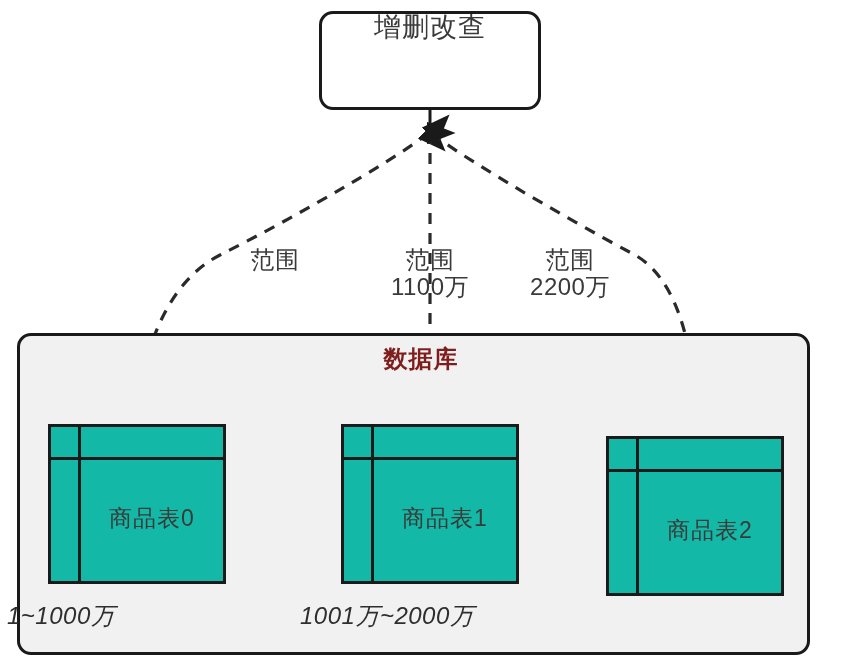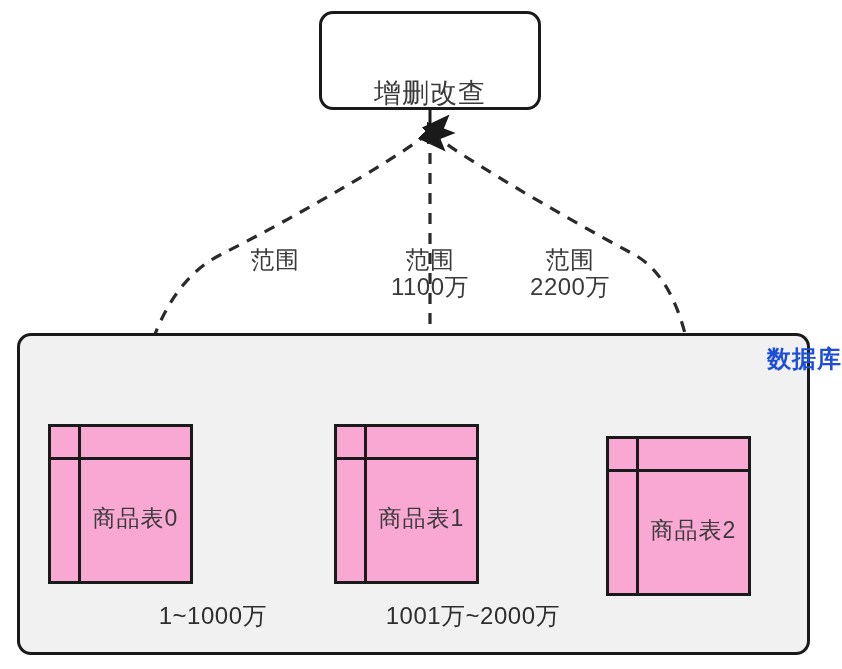--- a/index.html
+++ b/index.html
@@ -23,21 +23,21 @@
     position: absolute;
     left: 319px;
     top: 11px;
     width: 222px;
     height: 99px;
     box-sizing: border-box;
     border: 3px solid #1a1a1a;
     border-radius: 14px;
     background: #ffffff;
     display: flex;
-    align-items: flex-end;
+    align-items: flex-start;
     justify-content: center;
   }
   .crud-label {
     font-size: 27px;
     color: #3a3a3a;
     letter-spacing: 1px;
     line-height: 1;
   }
 
   
@@ -50,35 +50,35 @@
     box-sizing: border-box;
     border: 3px solid #1a1a1a;
     border-radius: 14px;
     background: #f1f1f1;
   }
   .db-title {
     position: absolute;
     left: 0;
     top: 343px;
     width: 842px;
-    text-align: right;
+    text-align: center;
     font-size: 24px;
     font-weight: bold;
-    color: #1d4ed8;
+    color: #7f1d1d;
     letter-spacing: 1px;
   }
 
   
   .table-shape {
     position: absolute;
-    width: 145px;
+    width: 178px;
     height: 160px;
     box-sizing: border-box;
     border: 3px solid #1a1a1a;
-    background: #f9a8d4;
+    background: #14b8a6;
   }
   .table-shape .hdr-row {
     position: absolute;
     left: 0;
     right: 0;
     top: 30px;
     height: 3px;
     background: #1a1a1a;
   }
   .table-shape .side-col {
@@ -101,24 +101,25 @@
     font-size: 23px;
     color: #3a3a3a;
     letter-spacing: 1px;
     padding-bottom: 4px;
     box-sizing: border-box;
   }
 
   .range-caption {
     position: absolute;
     width: 260px;
-    text-align: right;
+    text-align: left;
     font-size: 24px;
     color: #2e2e2e;
     letter-spacing: 0.5px;
+    font-style: italic;
   }
 
   
   .edge-label {
     position: absolute;
     width: 150px;
     text-align: center;
     font-size: 24px;
     color: #3a3a3a;
     line-height: 1.12;
@@ -180,21 +181,21 @@
   <div class="db-container"></div>
   <div class="db-title">数据库</div>
 
   <div class="table-shape" style="left:48px; top:424px;">
     <div class="side-col"></div>
     <div class="hdr-row"></div>
     <div class="tbl-name">商品表0</div>
   </div>
   <div class="range-caption" style="left:7px; top:600px;">1~1000万</div>
 
-  <div class="table-shape" style="left:334px; top:424px;">
+  <div class="table-shape" style="left:341px; top:424px;">
     <div class="side-col"></div>
     <div class="hdr-row"></div>
     <div class="tbl-name">商品表1</div>
   </div>
   <div class="range-caption" style="left:300px; top:600px;">1001万~2000万</div>
 
   <div class="table-shape" style="left:606px; top:436px;">
     <div class="side-col"></div>
     <div class="hdr-row"></div>
     <div class="tbl-name">商品表2</div>

